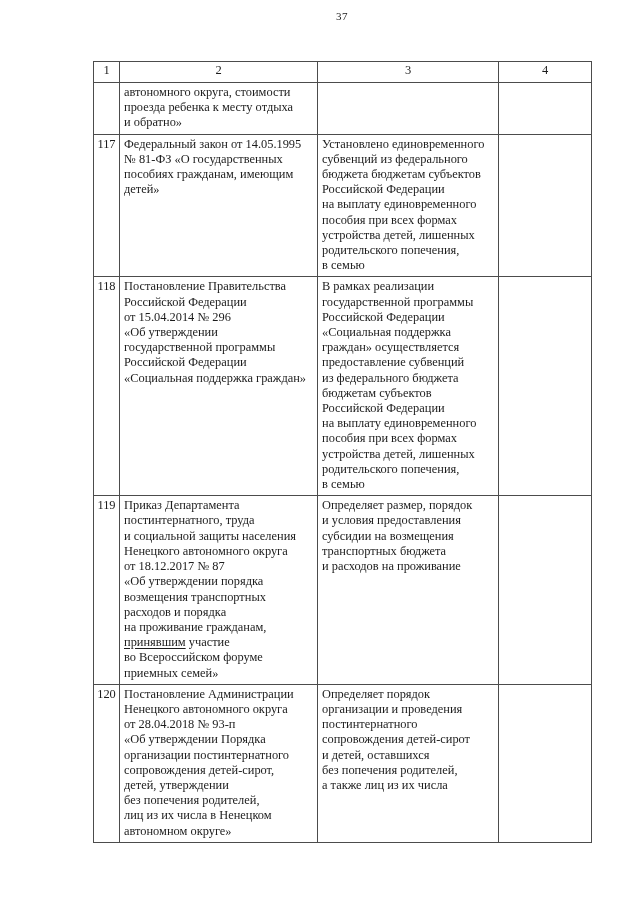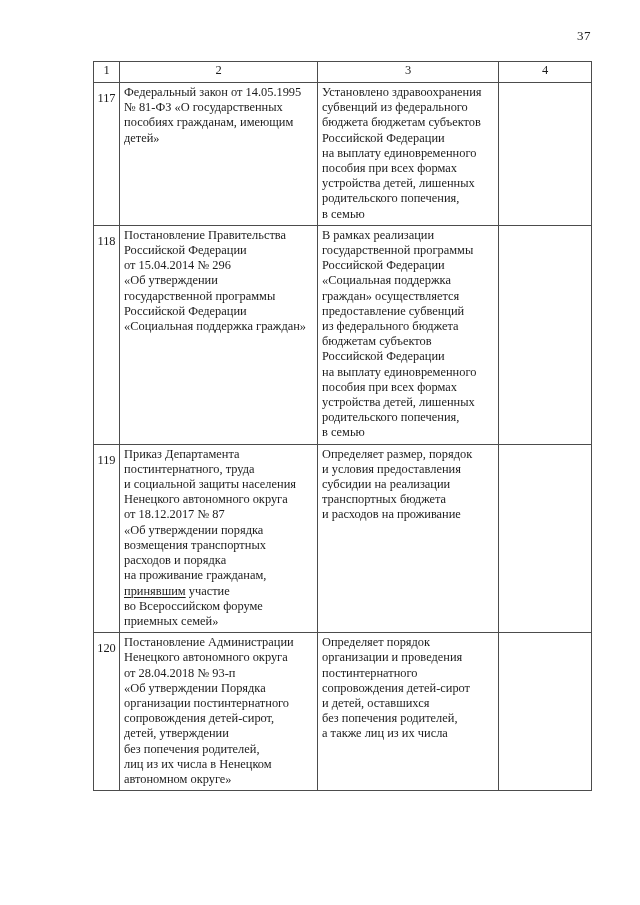--- a/index.html
+++ b/index.html
@@ -10,25 +10,25 @@
   body {
     width: 640px;
     height: 905px;
     position: relative;
     overflow: hidden;
     font-family: "Liberation Serif", "DejaVu Serif", serif;
     color: #1c1c1c;
   }
   .page-number {
     position: absolute;
-    top: 28px;
+    top: 10px;
     left: 93px;
     width: 498px;
-    text-align: right;
-    font-size: 13px;
+    text-align: center;
+    font-size: 11px;
     letter-spacing: 0.5px;
   }
   table.doc-table {
     position: absolute;
     top: 61px;
     left: 93px;
     width: 498px;
     border-collapse: collapse;
     table-layout: fixed;
   }
@@ -46,21 +46,21 @@
   .doc-table th {
     height: 18px;
     font-size: 12.5px;
     text-align: center;
     padding: 1px 0 1px 0;
   }
   td.cell-num {
     text-align: center;
     font-size: 12.4px;
     line-height: 15.2px;
-    padding-top: 8px;
+    padding-top: 2px;
   }
   td.cell-text {
     padding: 2px 2px 3px 4px;
   }
   .line {
     font-size: 12.4px;
     line-height: 15.2px;
     white-space: nowrap;
     overflow: visible;
   }
@@ -85,29 +85,39 @@
   <thead>
     <tr>
       <th>1</th>
       <th>2</th>
       <th>3</th>
       <th>4</th>
     </tr>
   </thead>
   <tbody id="table-body">
       <tr>
+        <td class="cell-num"></td>
+        <td class="cell-text">
+          <div class="line">автономного округа, стоимости</div>
+          <div class="line">проезда ребенка к месту отдыха</div>
+          <div class="line">и обратно»</div>
+        </td>
+        <td class="cell-text"></td>
+        <td></td>
+      </tr>
+      <tr>
         <td class="cell-num">117</td>
         <td class="cell-text">
           <div class="line">Федеральный закон от 14.05.1995</div>
           <div class="line">№ 81-ФЗ «О государственных</div>
           <div class="line">пособиях гражданам, имеющим</div>
           <div class="line">детей»</div>
         </td>
         <td class="cell-text">
-          <div class="line">Установлено здравоохранения</div>
+          <div class="line">Установлено единовременного</div>
           <div class="line">субвенций из федерального</div>
           <div class="line">бюджета бюджетам субъектов</div>
           <div class="line">Российской Федерации</div>
           <div class="line">на выплату единовременного</div>
           <div class="line">пособия при всех формах</div>
           <div class="line">устройства детей, лишенных</div>
           <div class="line">родительского попечения,</div>
           <div class="line">в семью</div>
         </td>
         <td></td>
@@ -153,21 +163,21 @@
           <div class="line">возмещения транспортных</div>
           <div class="line">расходов и порядка</div>
           <div class="line">на проживание гражданам,</div>
           <div class="line"><span class="u">принявшим</span> участие</div>
           <div class="line">во Всероссийском форуме</div>
           <div class="line">приемных семей»</div>
         </td>
         <td class="cell-text">
           <div class="line">Определяет размер, порядок</div>
           <div class="line">и условия предоставления</div>
-          <div class="line">субсидии на реализации</div>
+          <div class="line">субсидии на возмещения</div>
           <div class="line">транспортных бюджета</div>
           <div class="line">и расходов на проживание</div>
         </td>
         <td></td>
       </tr>
       <tr>
         <td class="cell-num">120</td>
         <td class="cell-text">
           <div class="line">Постановление Администрации</div>
           <div class="line">Ненецкого автономного округа</div>

